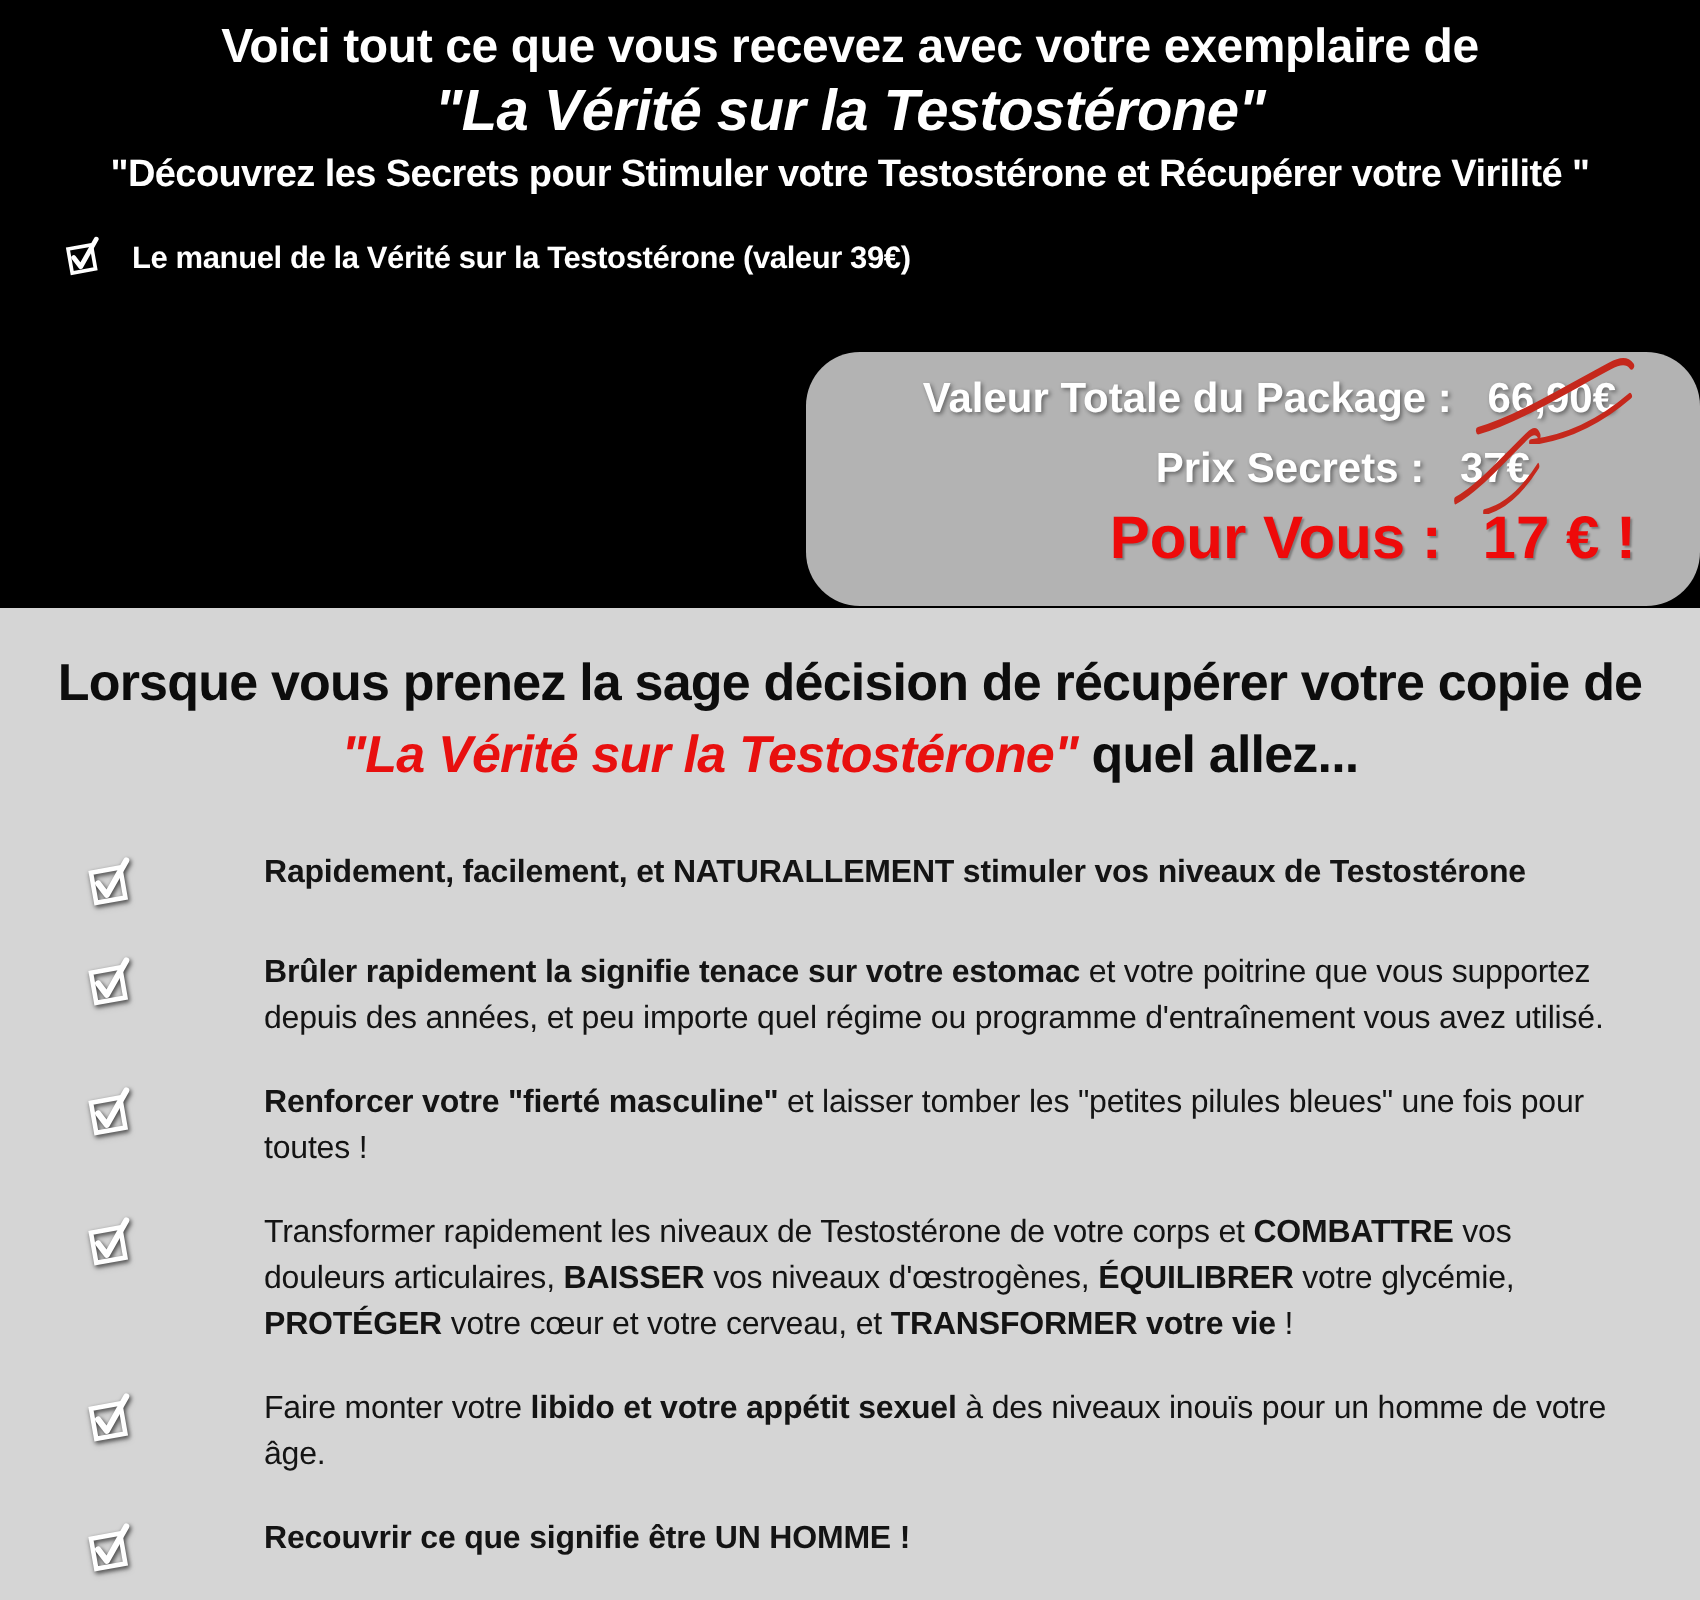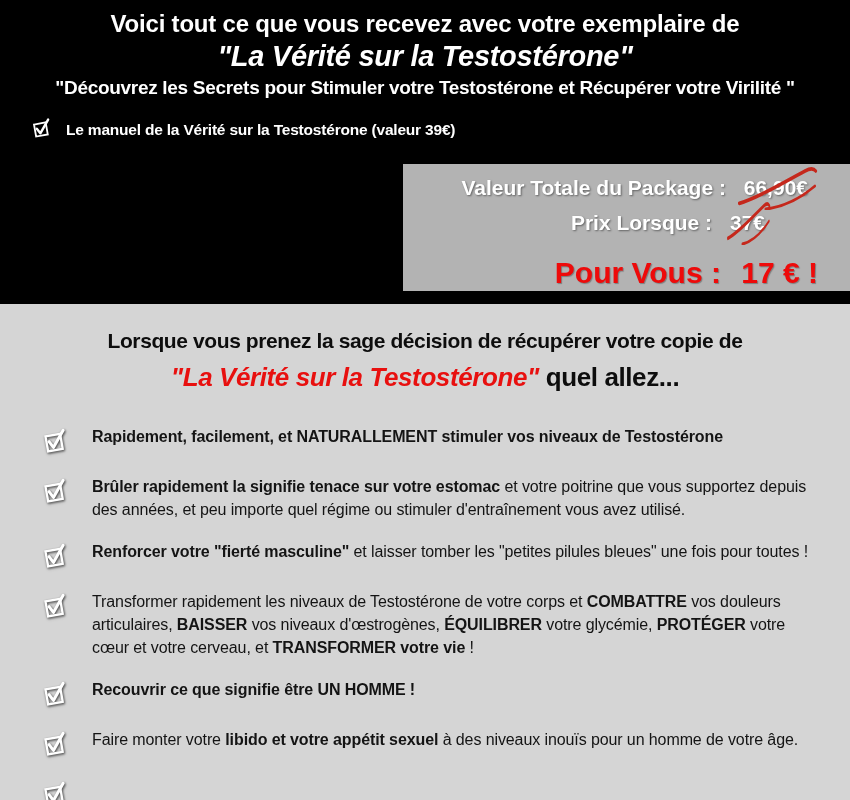--- a/index.html
+++ b/index.html
@@ -20,52 +20,52 @@
   .hero-line2 { font-size:29px; line-height:35px; font-weight:700; font-style:italic; letter-spacing:-0.3px; white-space:nowrap; }
   .hero-line3 { font-size:19px; line-height:27px; font-weight:700; letter-spacing:-0.3px; white-space:nowrap; }
 
   .hero-list { margin-top:13px; padding-left:28px; width:400px; }
   .hero-item { display:flex; align-items:flex-end; margin-bottom:8px; }
   .hero-item .chk { width:24px; height:26px; color:#fff; flex:0 0 auto; margin-right:14px; }
   .hero-item-text { font-size:15.5px; line-height:21px; font-weight:700; letter-spacing:-0.2px; white-space:nowrap; padding-top:2px; }
 
   
   .price-box {
-    position:absolute; top:164px; left:403px; width:447px; height:127px;
-    background:#b3b3b3; padding-top:11px;
+    position:absolute; top:176px; left:403px; width:447px; height:127px;
+    background:#b3b3b3; padding-top:11px;border-radius:27px;
   }
   .pb-line { text-align:right; font-weight:700; color:#fff;
     text-shadow:1px 1px 2px rgba(0,0,0,0.45); white-space:nowrap; }
   .pb-line1 { font-size:21px; line-height:26px; padding-right:42px; }
   .pb-line2 { font-size:21px; line-height:26px; padding-right:85px; margin-top:9px; }
-  .pb-line3 { font-size:30px; line-height:35px; padding-right:32px; margin-top:19px;
+  .pb-line3 { font-size:30px; line-height:35px; padding-right:32px; margin-top:4px;
     color:#ee0a0a; text-shadow:1px 1px 1px rgba(0,0,0,0.3); }
   .pb-label { margin-right:12px; }
   .struck { position:relative; display:inline-block; }
   .struck svg.swoosh {
     position:absolute; left:-12%; top:-42%; width:128%; height:178%;
     pointer-events:none;
   }
 
   
   .benefits {
     position:relative; width:850px; height:496px; background:#d5d5d5;
     color:#141414; padding-top:21px;
   }
   .ben-head { text-align:center; }
-  .ben-line1 { font-size:21px; line-height:32px; font-weight:700; letter-spacing:-0.4px; color:#0d0d0d; white-space:nowrap; }
+  .ben-line1 { font-size:26px; line-height:32px; font-weight:700; letter-spacing:-0.4px; color:#0d0d0d; white-space:nowrap; }
   .ben-line2 { font-size:26px; line-height:34px; font-weight:700; letter-spacing:-0.4px; margin-top:3px; color:#0d0d0d; white-space:nowrap; }
 
   .ben-list { margin-top:31px; padding-left:38px; padding-right:38px; }
   .ben-item { display:flex; align-items:flex-start; margin-bottom:19px; }
   .ben-item .chk {
     width:30px; height:33px; color:#fff; flex:0 0 auto; margin-right:24px; margin-top:-2px;
     filter:drop-shadow(1px 1px 1px rgba(0,0,0,0.55)) drop-shadow(0 1px 1px rgba(0,0,0,0.25));
   }
-  .ben-item-text { font-size:16px; line-height:23px; letter-spacing:-0.1px; }
+  .ben-item-text { font-size:16px; line-height:23px; letter-spacing:-0.1px;margin-left:40px; }
 
   
   .seg-b { font-weight:700; }
   .seg-i { font-style:italic; }
   .seg-red { color:#e8100f; }
 
   .hidden-defs { position:absolute; width:0; height:0; overflow:hidden; }
 </style>
 </head>
 <body>
@@ -103,21 +103,21 @@
       <div class="pb-line pb-line1">
         <span class="pb-label">Valeur Totale du Package  :</span>
         <span class="struck">
           <span>66,90€</span>
           <svg class="swoosh" preserveAspectRatio="none" viewBox="0 0 100 40">
               <use href="#swoosh-icon"></use>
             </svg>
         </span>
       </div>
       <div class="pb-line pb-line2">
-        <span class="pb-label">Prix Lorsque :</span>
+        <span class="pb-label">Prix Secrets :</span>
         <span class="struck">
           <span>37€</span>
           <svg class="swoosh" preserveAspectRatio="none" viewBox="0 0 100 40">
               <use href="#swoosh-icon"></use>
             </svg>
         </span>
       </div>
       <div class="pb-line pb-line3">
         <span class="pb-label">Pour Vous :</span>
         <span>17 € !</span>
@@ -135,45 +135,45 @@
       <div class="ben-item">
         <svg class="chk">
             <use href="#chk-icon"></use>
           </svg>
         <div class="ben-item-text"><span class="seg-b">Rapidement, facilement, et NATURALLEMENT stimuler vos niveaux de Testostérone</span></div>
       </div>
       <div class="ben-item">
         <svg class="chk">
             <use href="#chk-icon"></use>
           </svg>
-        <div class="ben-item-text"><span class="seg-b">Brûler rapidement la signifie tenace sur votre estomac</span><span> et votre poitrine que vous supportez depuis des années, et peu importe quel régime ou stimuler d'entraînement vous avez utilisé.</span></div>
+        <div class="ben-item-text"><span class="seg-b">Brûler rapidement la signifie tenace sur votre estomac</span><span> et votre poitrine que vous supportez depuis des années, et peu importe quel régime ou programme d'entraînement vous avez utilisé.</span></div>
       </div>
       <div class="ben-item">
         <svg class="chk">
             <use href="#chk-icon"></use>
           </svg>
         <div class="ben-item-text"><span class="seg-b">Renforcer votre "fierté masculine"</span><span> et laisser tomber les "petites pilules bleues" une fois pour toutes !</span></div>
       </div>
       <div class="ben-item">
         <svg class="chk">
             <use href="#chk-icon"></use>
           </svg>
         <div class="ben-item-text"><span>Transformer rapidement les niveaux de Testostérone de votre corps et </span><span class="seg-b">COMBATTRE</span><span> vos douleurs articulaires, </span><span class="seg-b">BAISSER</span><span> vos niveaux d'œstrogènes, </span><span class="seg-b">ÉQUILIBRER</span><span> votre glycémie, </span><span class="seg-b">PROTÉGER</span><span> votre cœur et votre cerveau, et </span><span class="seg-b">TRANSFORMER votre vie</span><span> !</span></div>
       </div>
       <div class="ben-item">
         <svg class="chk">
             <use href="#chk-icon"></use>
           </svg>
-        <div class="ben-item-text"><span class="seg-b">Recouvrir ce que signifie être UN HOMME !</span></div>
+        <div class="ben-item-text"><span>Faire monter votre </span><span class="seg-b">libido et votre appétit sexuel</span><span> à des niveaux inouïs pour un homme de votre âge.</span></div>
       </div>
       <div class="ben-item">
         <svg class="chk">
             <use href="#chk-icon"></use>
           </svg>
-        <div class="ben-item-text"><span>Faire monter votre </span><span class="seg-b">libido et votre appétit sexuel</span><span> à des niveaux inouïs pour un homme de votre âge.</span></div>
+        <div class="ben-item-text"><span class="seg-b">Recouvrir ce que signifie être UN HOMME !</span></div>
       </div>
       <div class="ben-item">
         <svg class="chk">
             <use href="#chk-icon"></use>
           </svg>
       </div>
     </div>
   </div>
 
 </div>

